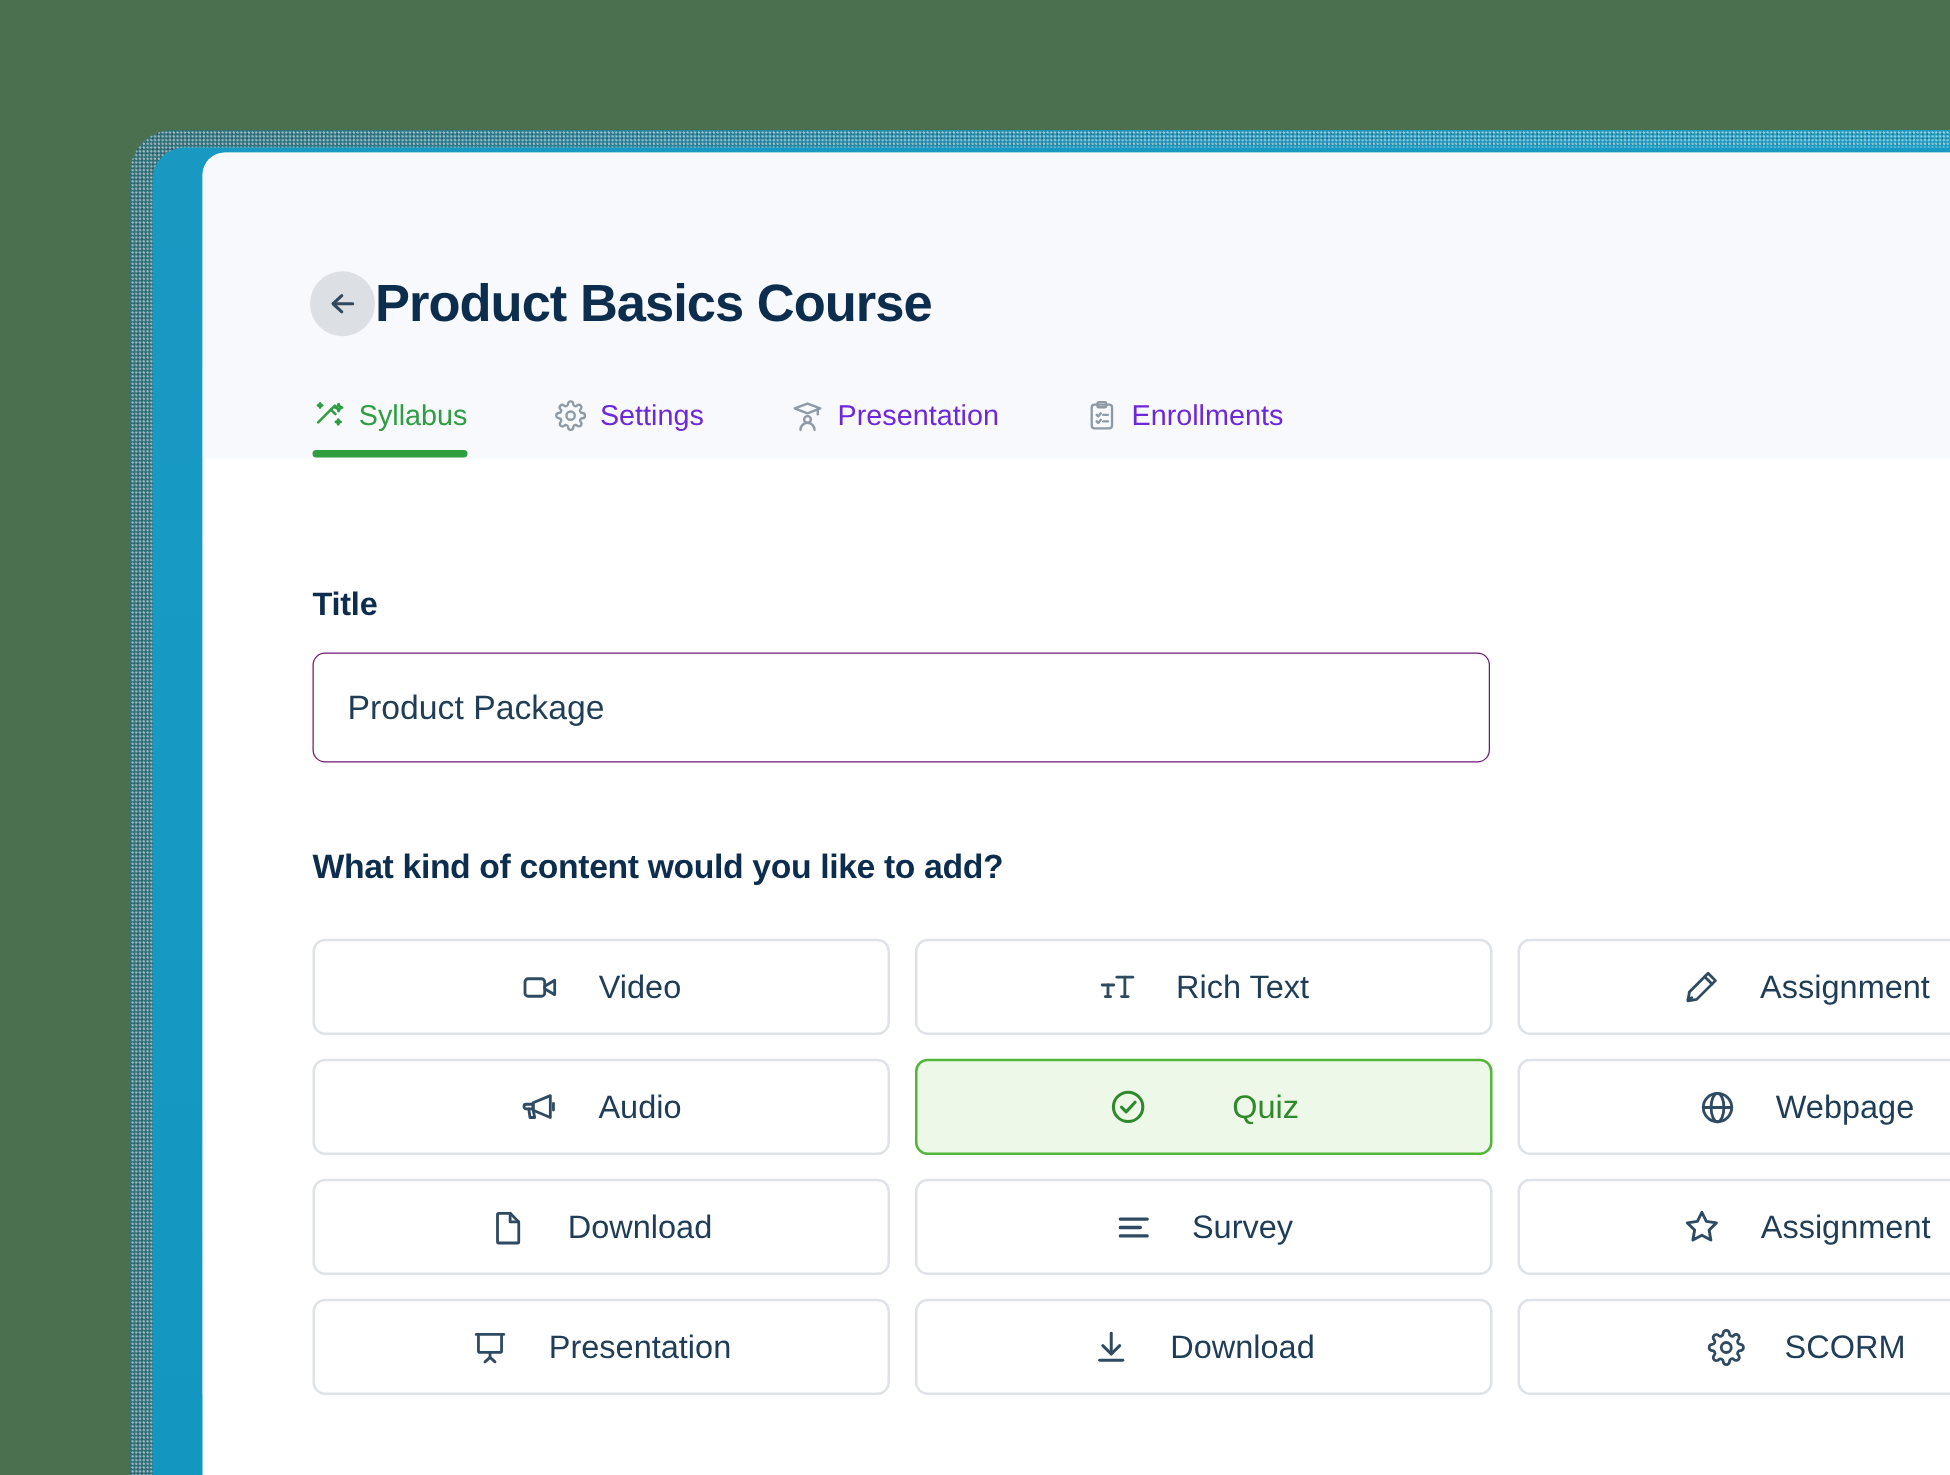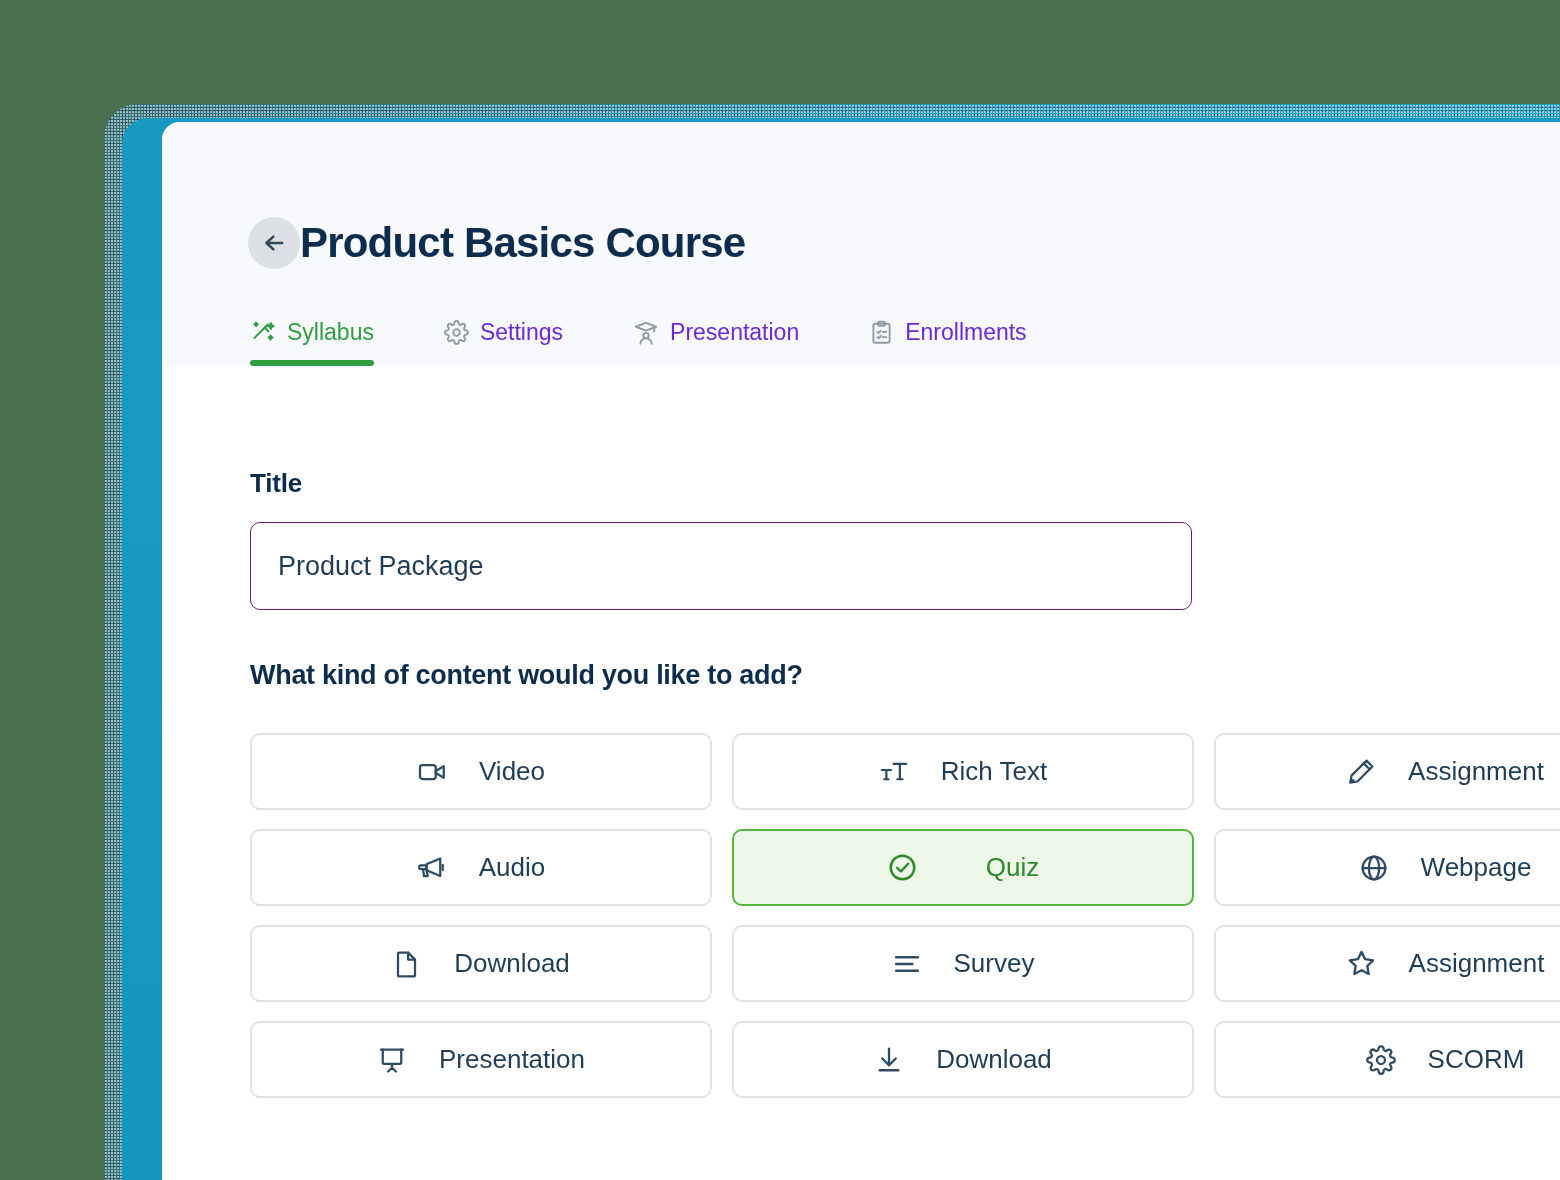--- a/index.html
+++ b/index.html
@@ -162,21 +162,21 @@
     border-radius: 10px;
     background: #ffffff;
     font-family: "Liberation Sans", sans-serif;
     font-size: 27px;
     color: #1f3d57;
     padding: 0 27px;
     outline: none;
   }
 
   .section-question {
-    margin-top: 50px;
+    margin-top: 68px;
     font-size: 27px;
     font-weight: 700;
     color: #0d2d4e;
     letter-spacing: -0.3px;
   }
 
   .type-grid {
     margin-top: 42px;
     display: grid;
     grid-template-columns: 462px 462px 462px;

